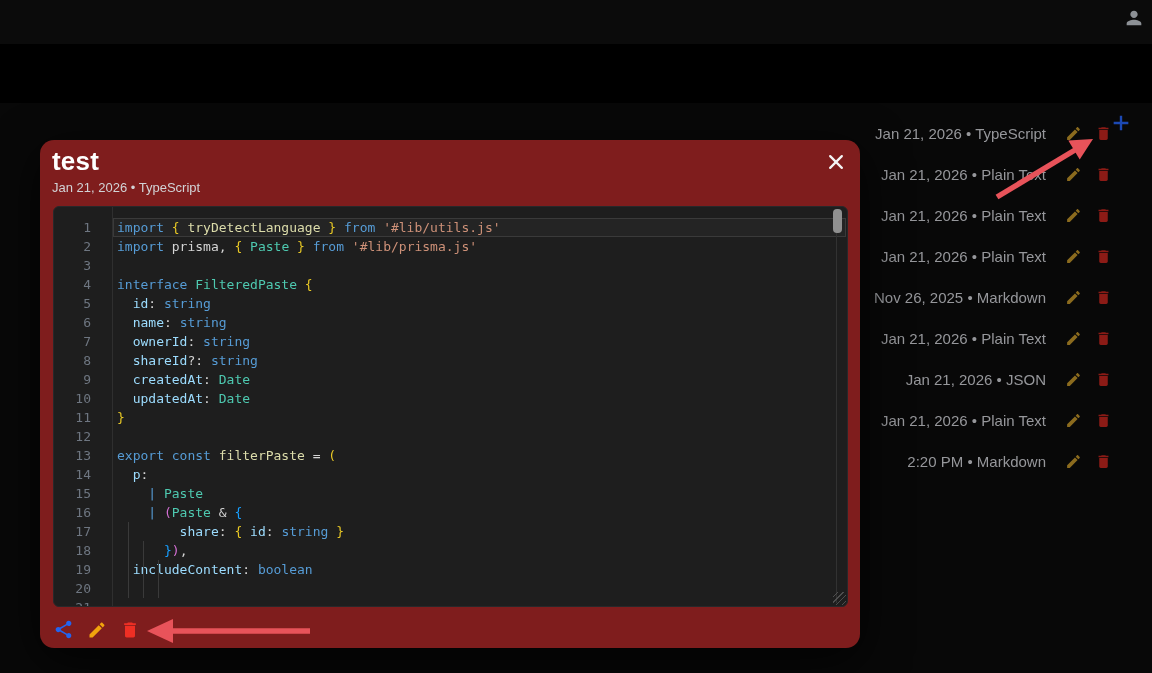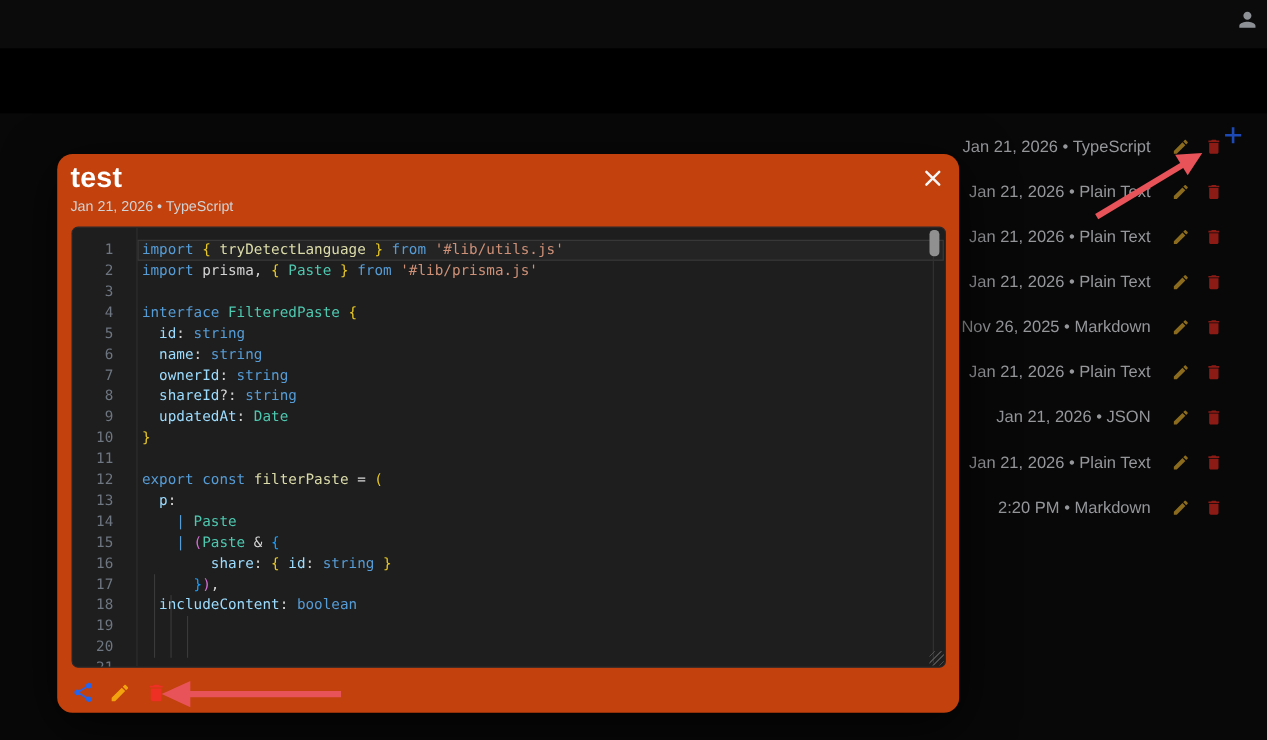--- a/index.html
+++ b/index.html
@@ -13,22 +13,22 @@
   .hero { position:absolute; left:0; top:44px; width:1152px; height:59px; background:#000; }
   .add-btn { position:absolute; right:20px; top:68px; width:22px; height:22px; cursor:pointer; }
 
   
   .paste-list { position:absolute; top:113px; right:40px; width:340px; }
   .paste-row { height:41px; display:flex; align-items:center; justify-content:flex-end; gap:13px; }
   .paste-row .row-label { color:#96979b; font-size:15px; margin-right:6px; white-space:nowrap; }
   .paste-row svg { flex:0 0 auto; }
 
   
-  .modal { position:absolute; left:52px; top:140px; width:820px; height:508px;
-           background:#c2410c; border-radius:14px; box-shadow:0 12px 48px rgba(0,0,0,.75); }
+  .modal { position:absolute; left:40px; top:140px; width:820px; height:508px;
+           background:#7f1d1d; border-radius:14px; box-shadow:0 12px 48px rgba(0,0,0,.75); }
   .modal-title { position:absolute; left:12px; top:6px; color:#fff; font-size:26px; font-weight:700; letter-spacing:.2px; }
   .modal-meta  { position:absolute; left:12px; top:40px; color:#d2d3d6; font-size:13px; }
   .close-btn { position:absolute; right:14px; top:12px; width:20px; height:20px; background:none; border:none; cursor:pointer; }
 
   
   .editor { position:absolute; left:13px; top:66px; width:795px; height:401px;
             background:#1e1e1e; border:1px solid #28282a; border-radius:6px; overflow:hidden;
             font-family:"DejaVu Sans Mono", monospace; font-size:13px; }
   .cur-line { position:absolute; left:59px; right:1px; top:11px; height:19px;
               background:#242424; border:1px solid #3a3a3a; }
@@ -209,20 +209,21 @@
         </div>
       <div class="code-col" id="code">
           <div class="code-line"><span class="tk-k">import </span><span class="tk-b1">{ </span><span class="tk-f">tryDetectLanguage</span><span class="tk-b1"> }</span><span class="tk-k"> from </span><span class="tk-s">'#lib/utils.js'</span></div>
           <div class="code-line"><span class="tk-k">import </span><span class="tk-o">prisma, </span><span class="tk-b1">{ </span><span class="tk-t">Paste</span><span class="tk-b1"> }</span><span class="tk-k"> from </span><span class="tk-s">'#lib/prisma.js'</span></div>
           <div class="code-line"></div>
           <div class="code-line"><span class="tk-k">interface </span><span class="tk-t">FilteredPaste </span><span class="tk-b1">{</span></div>
           <div class="code-line"><span class="tk-p">  id</span><span class="tk-o">: </span><span class="tk-k">string</span></div>
           <div class="code-line"><span class="tk-p">  name</span><span class="tk-o">: </span><span class="tk-k">string</span></div>
           <div class="code-line"><span class="tk-p">  ownerId</span><span class="tk-o">: </span><span class="tk-k">string</span></div>
           <div class="code-line"><span class="tk-p">  shareId</span><span class="tk-o">?: </span><span class="tk-k">string</span></div>
+          <div class="code-line"><span class="tk-p">  createdAt</span><span class="tk-o">: </span><span class="tk-t">Date</span></div>
           <div class="code-line"><span class="tk-p">  updatedAt</span><span class="tk-o">: </span><span class="tk-t">Date</span></div>
           <div class="code-line"><span class="tk-b1">}</span></div>
           <div class="code-line"></div>
           <div class="code-line"><span class="tk-k">export const </span><span class="tk-f">filterPaste</span><span class="tk-o"> = </span><span class="tk-b1">(</span></div>
           <div class="code-line"><span class="tk-p">  p</span><span class="tk-o">:</span></div>
           <div class="code-line"><span class="tk-o">    </span><span class="tk-k">| </span><span class="tk-t">Paste</span></div>
           <div class="code-line"><span class="tk-o">    </span><span class="tk-k">| </span><span class="tk-b2">(</span><span class="tk-t">Paste</span><span class="tk-o"> &amp; </span><span class="tk-b3">{</span></div>
           <div class="code-line"><span class="tk-p">        share</span><span class="tk-o">: </span><span class="tk-b1">{ </span><span class="tk-p">id</span><span class="tk-o">: </span><span class="tk-k">string</span><span class="tk-b1"> }</span></div>
           <div class="code-line"><span class="tk-o">      </span><span class="tk-b3">}</span><span class="tk-b2">)</span><span class="tk-o">,</span></div>
           <div class="code-line"><span class="tk-p">  includeContent</span><span class="tk-o">: </span><span class="tk-k">boolean</span></div>

